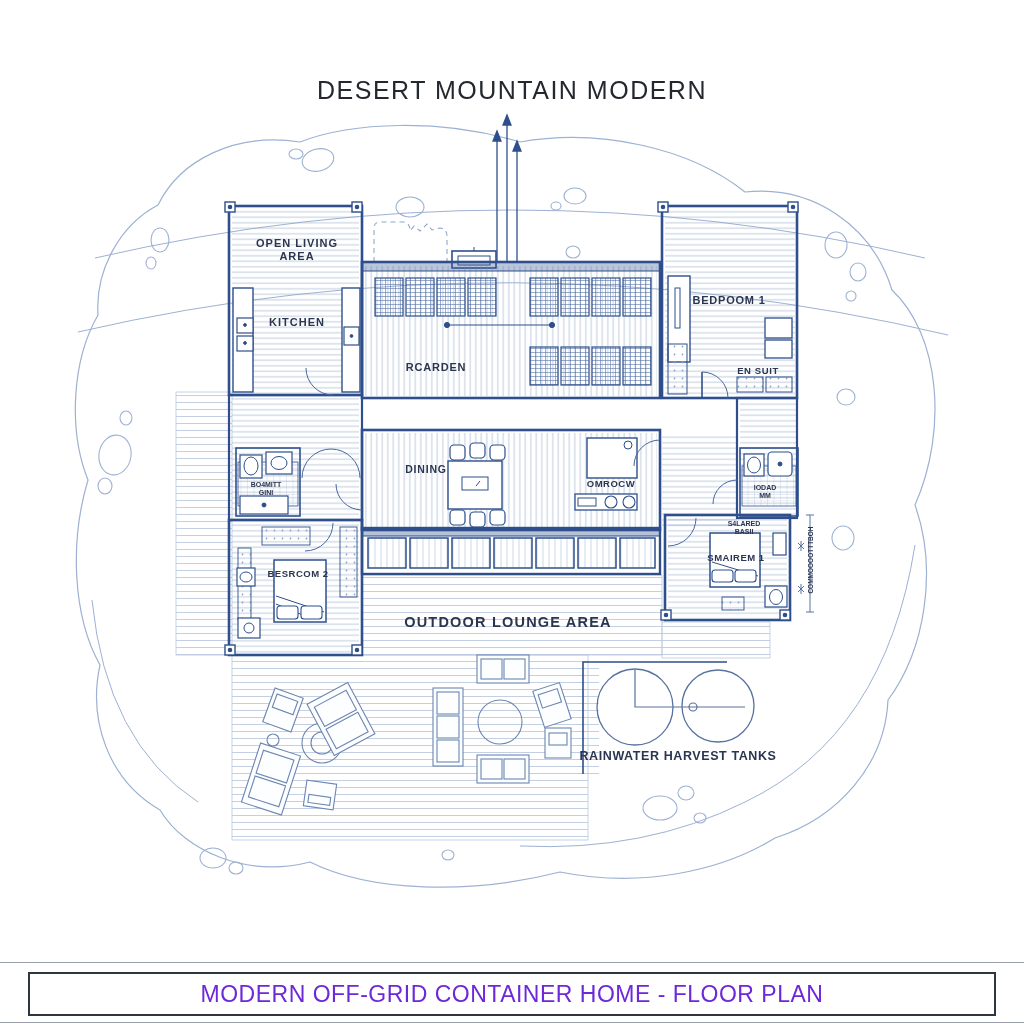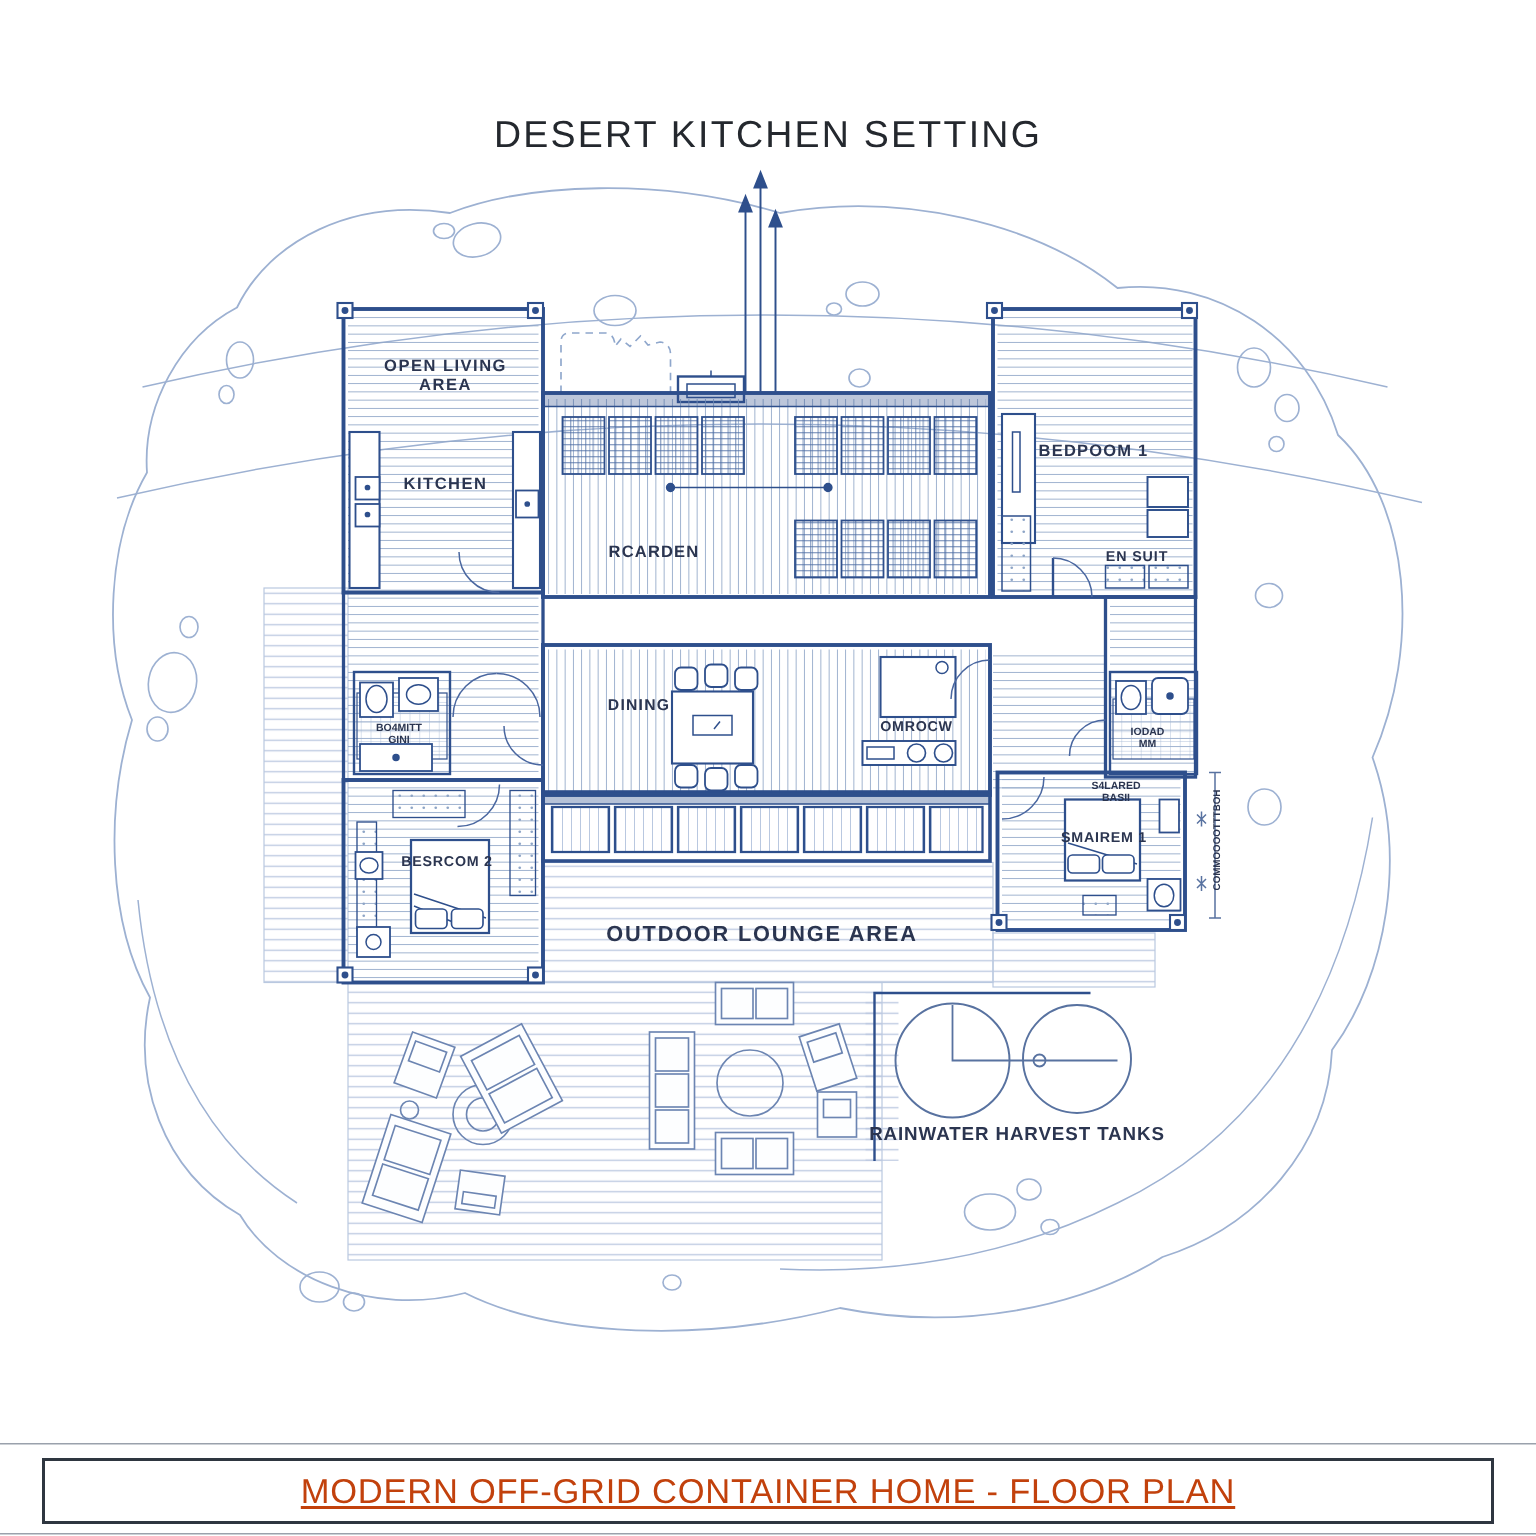--- a/index.html
+++ b/index.html
@@ -12,29 +12,29 @@
     font-size:25px;font-weight:500;letter-spacing:1.5px;color:#24282e;
   }
   .sheet-bar{position:absolute;left:0;bottom:0;width:1024px;height:62px;}
   .sheet-bar .hair{position:absolute;left:0;width:1024px;height:1px;background:#9aa1ac;}
   .sheet-bar .hair.top{top:0;}
   .sheet-bar .hair.bot{bottom:1px;}
   .sheet-box{
     position:absolute;left:28px;right:28px;top:10px;height:40px;
     border:2px solid #2e3640;background:#ffffff;
     display:flex;align-items:center;justify-content:center;
-    font-size:23px;font-weight:500;letter-spacing:0.5px;color:#c2410c;text-decoration:underline;
+    font-size:23px;font-weight:500;letter-spacing:0.5px;color:#6d28d9;
   }
   svg{position:absolute;top:0;left:0;}
   svg text{font-family:"Liberation Sans",sans-serif;font-weight:600;fill:#2b3550;}
 </style>
 </head>
 <body>
 
-<div class="site-title">DESERT KITCHEN SETTING</div>
+<div class="site-title">DESERT MOUNTAIN MODERN</div>
 
 <svg width="1024" height="1024" viewBox="0 0 1024 1024">
   <defs>
     <pattern id="deckH" width="8" height="7" patternUnits="userSpaceOnUse">
       <path d="M0 3.5 H8" stroke="#bcc9e0" stroke-width="0.9"></path>
     </pattern>
     <pattern id="floorH" width="8" height="5.5" patternUnits="userSpaceOnUse">
       <path d="M0 2.75 H8" stroke="#90a6c7" stroke-width="0.6"></path>
     </pattern>
     <pattern id="floorV" width="5.5" height="8" patternUnits="userSpaceOnUse">

